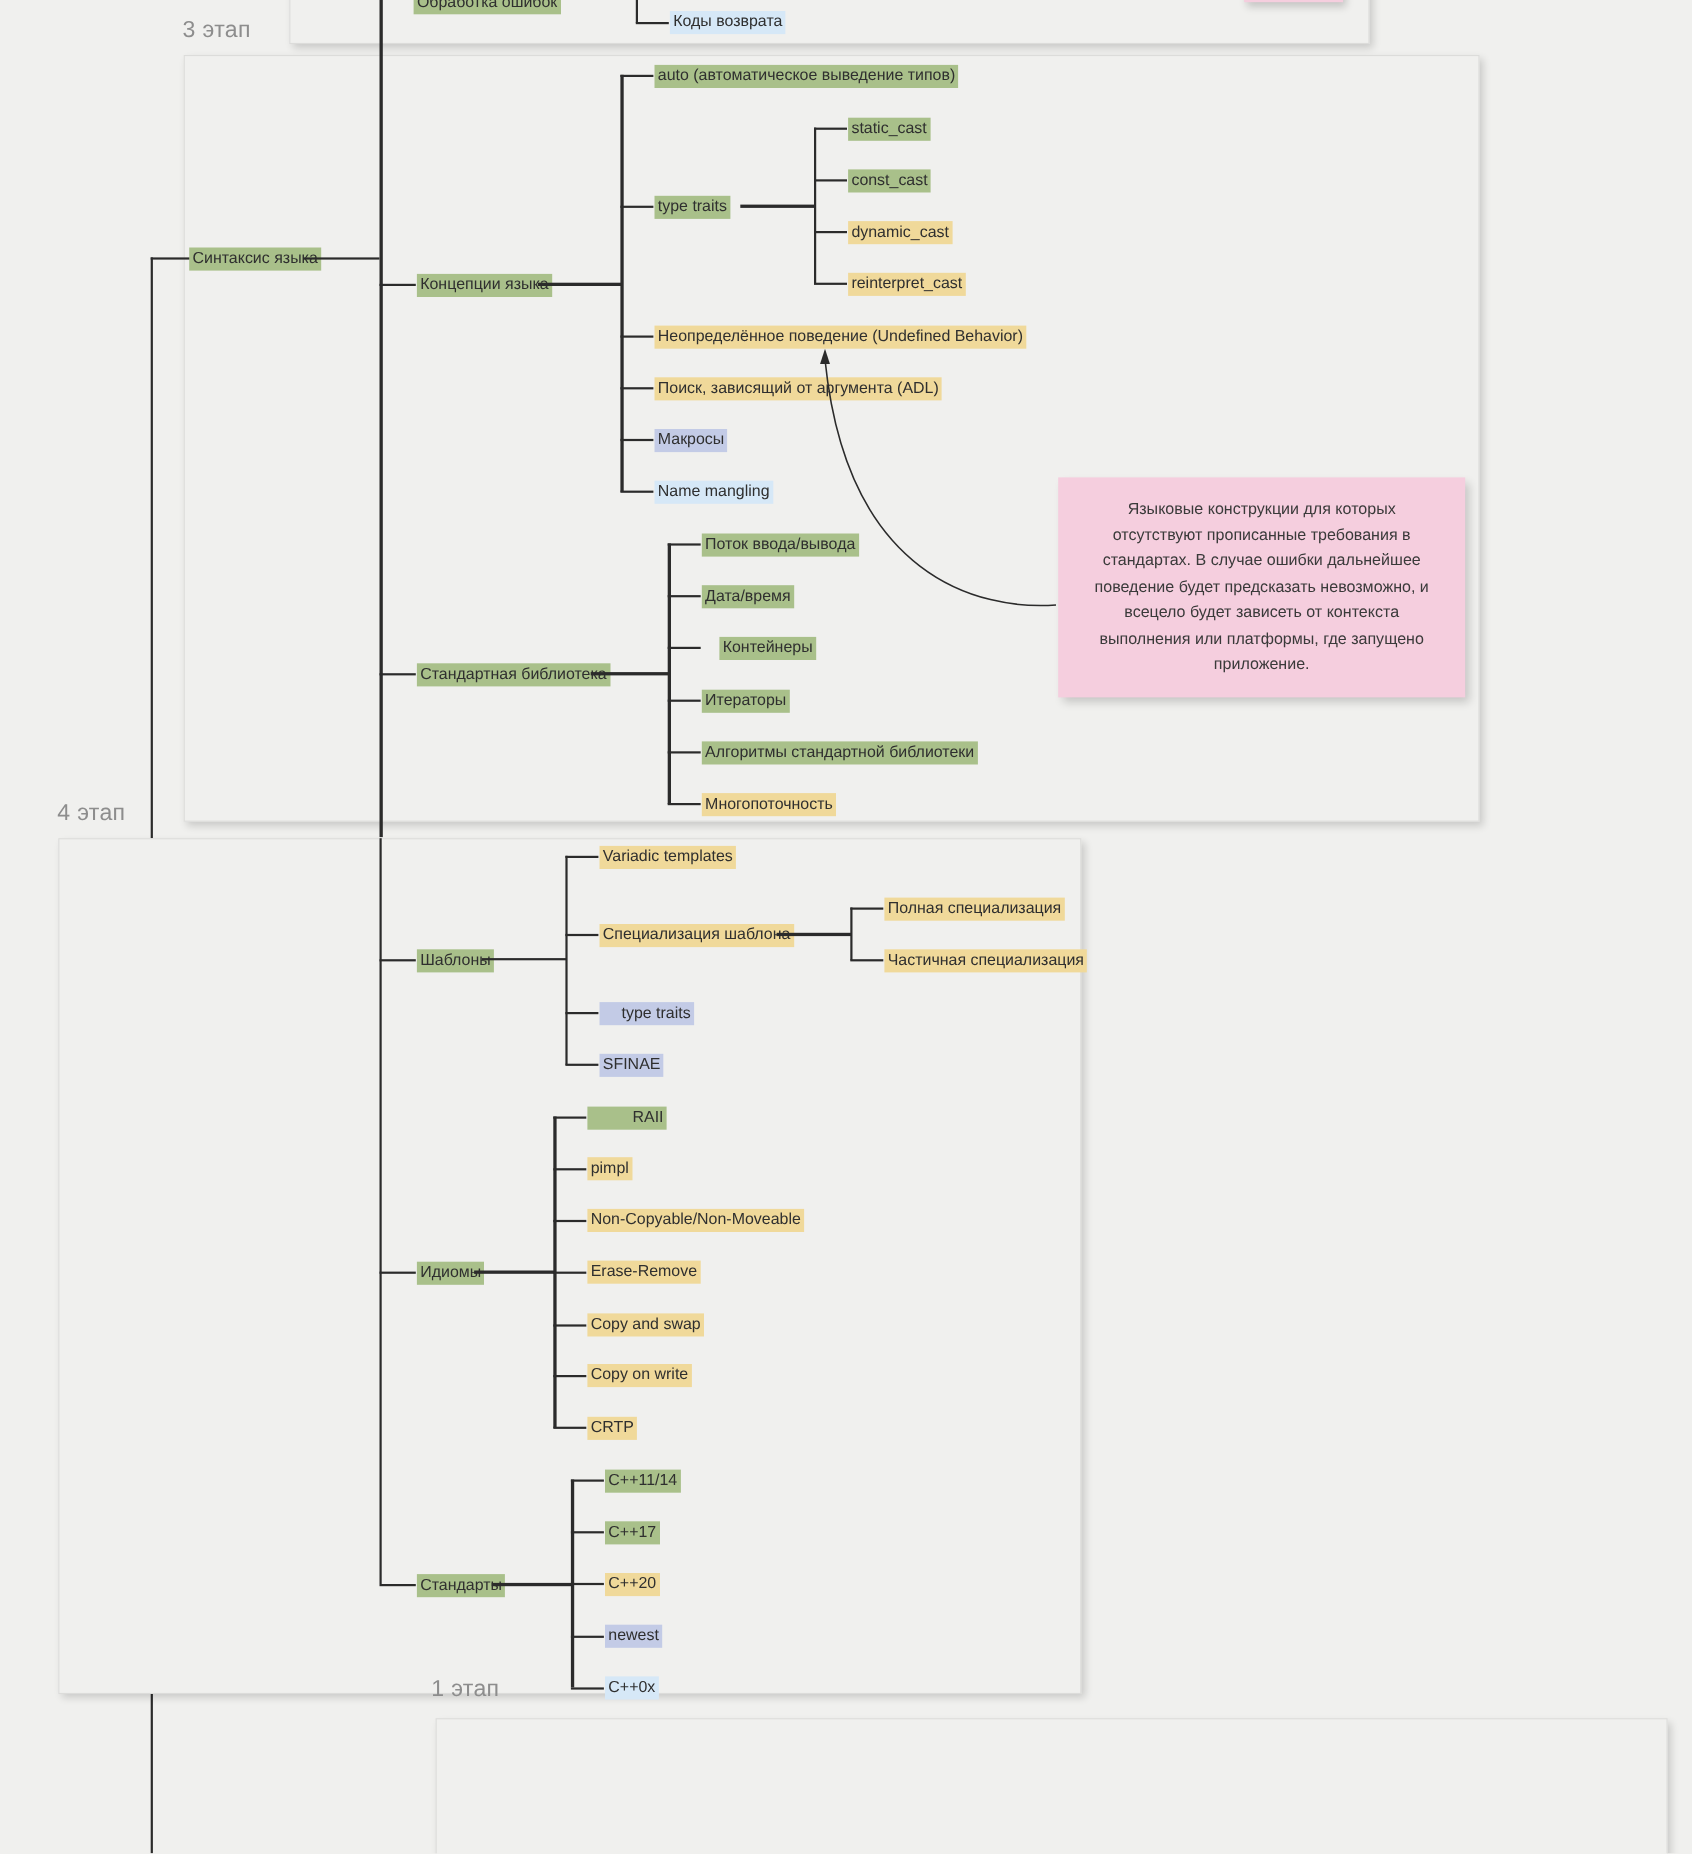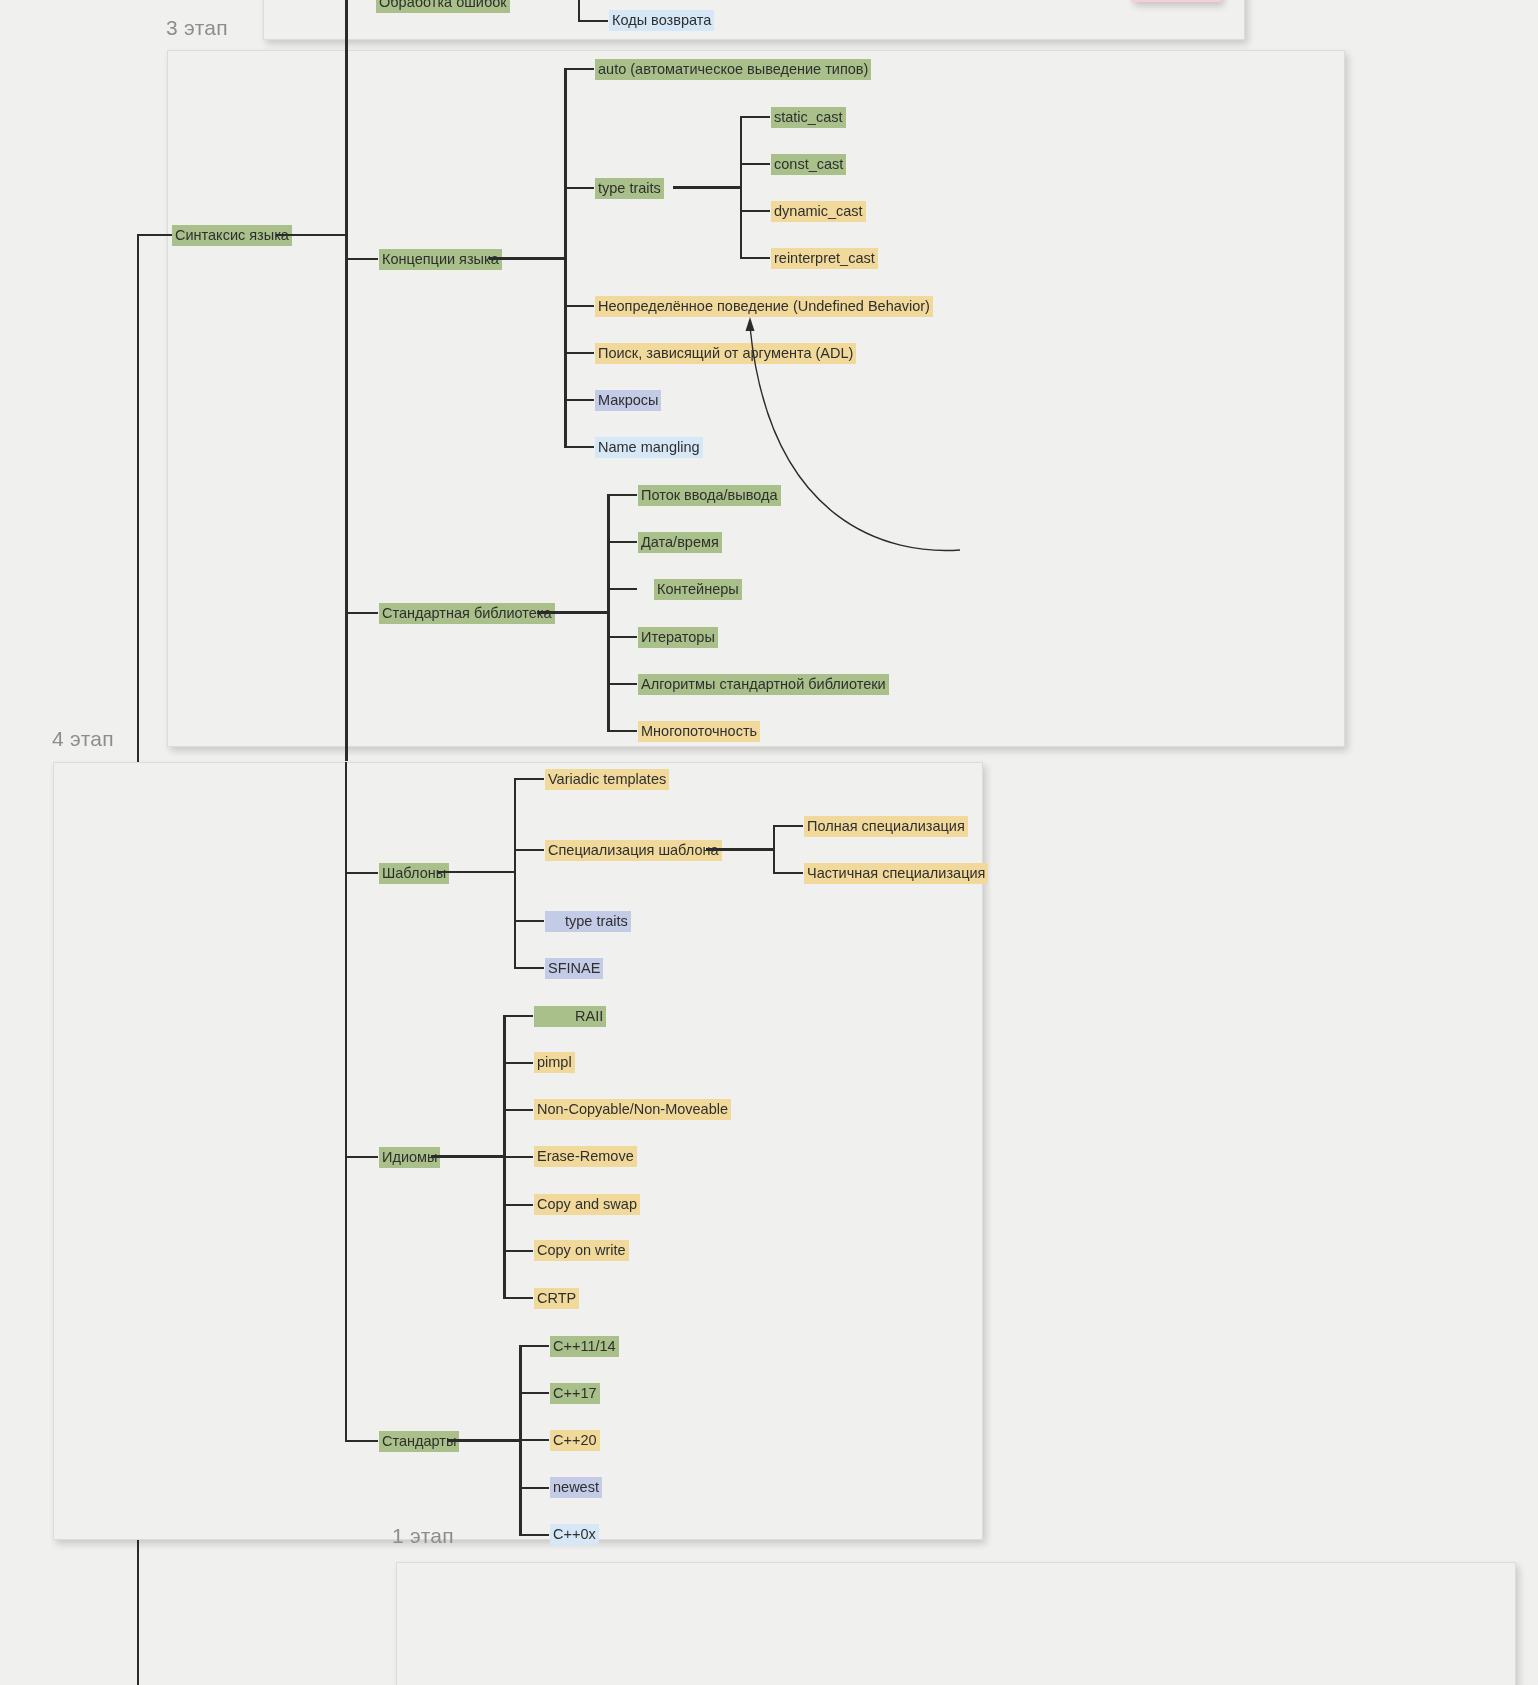--- a/index.html
+++ b/index.html
@@ -155,20 +155,21 @@
 
   <div class="ln h" style="left:607px; top:636px; width:30px;"></div>
   <div class="node c-green" style="left:638px; top:627px;">Итераторы</div>
 
   <div class="ln h" style="left:607px; top:683px; width:30px;"></div>
   <div class="node c-green" style="left:638px; top:674px;text-align:right;">Алгоритмы стандартной библиотеки</div>
 
   <div class="ln h" style="left:607px; top:730px; width:30px;"></div>
   <div class="node c-yellow" style="left:638px; top:721px;">Многопоточность</div>
 
+  <div class="note" style="left:962px; top:434px; width:370px; height:200px;">Языковые конструкции для которых отсутствуют прописанные требования в стандартах. В случае ошибки дальнейшее поведение будет предсказать невозможно, и всецело будет зависеть от контекста выполнения или платформы, где запущено приложение.</div>
 
   <svg class="arrow-svg" style="left:740px; top:315px; width:230px; height:245px;" viewBox="0 0 230 245">
     <path d="M 220 235 C 150 240 30 210 10 12" fill="none" stroke="#2b2b2b" stroke-width="1.4"></path>
     <polygon points="10,2 5.5,16 14.5,16" fill="#2b2b2b"></polygon>
   </svg>
 
   <div class="stage-label" style="left:52px; top:727px;">4 этап</div>
 
   <div class="panel" style="left:53px; top:762px; width:930px; height:778px;"></div>
 

